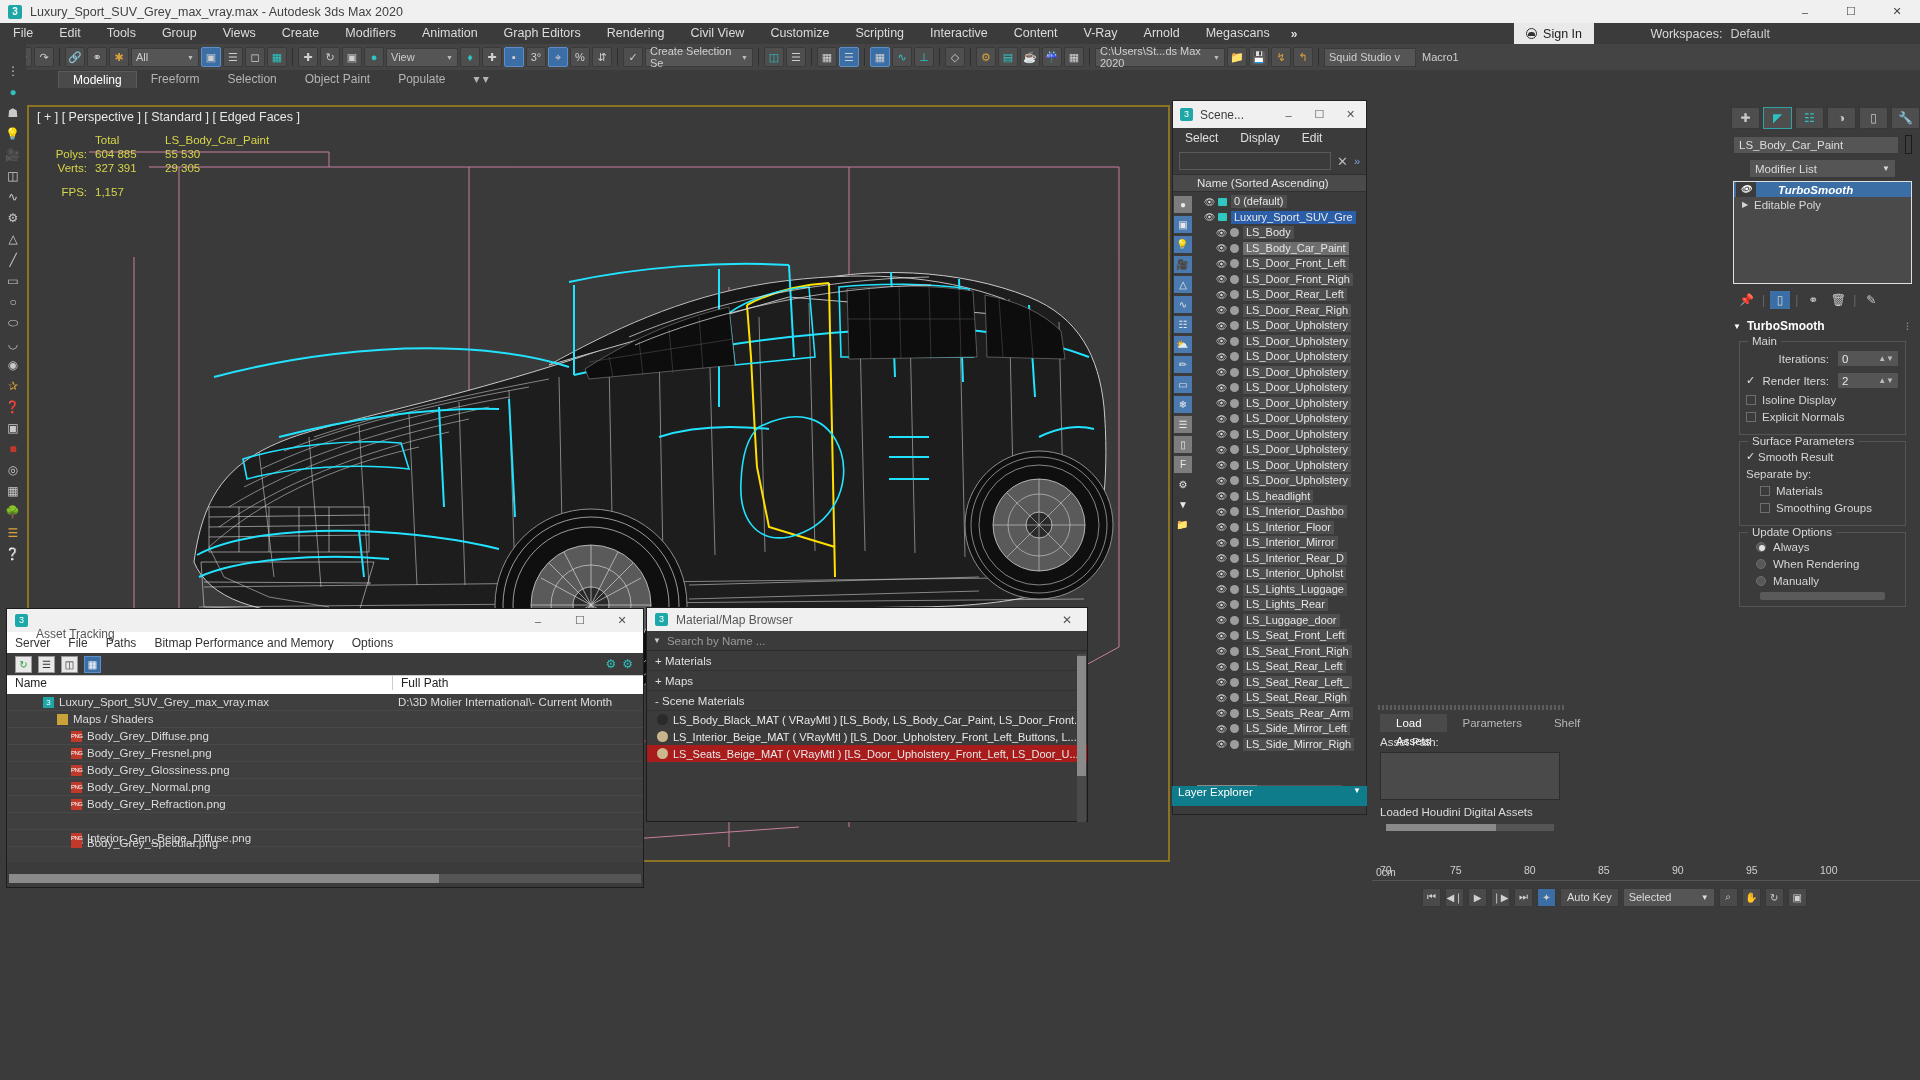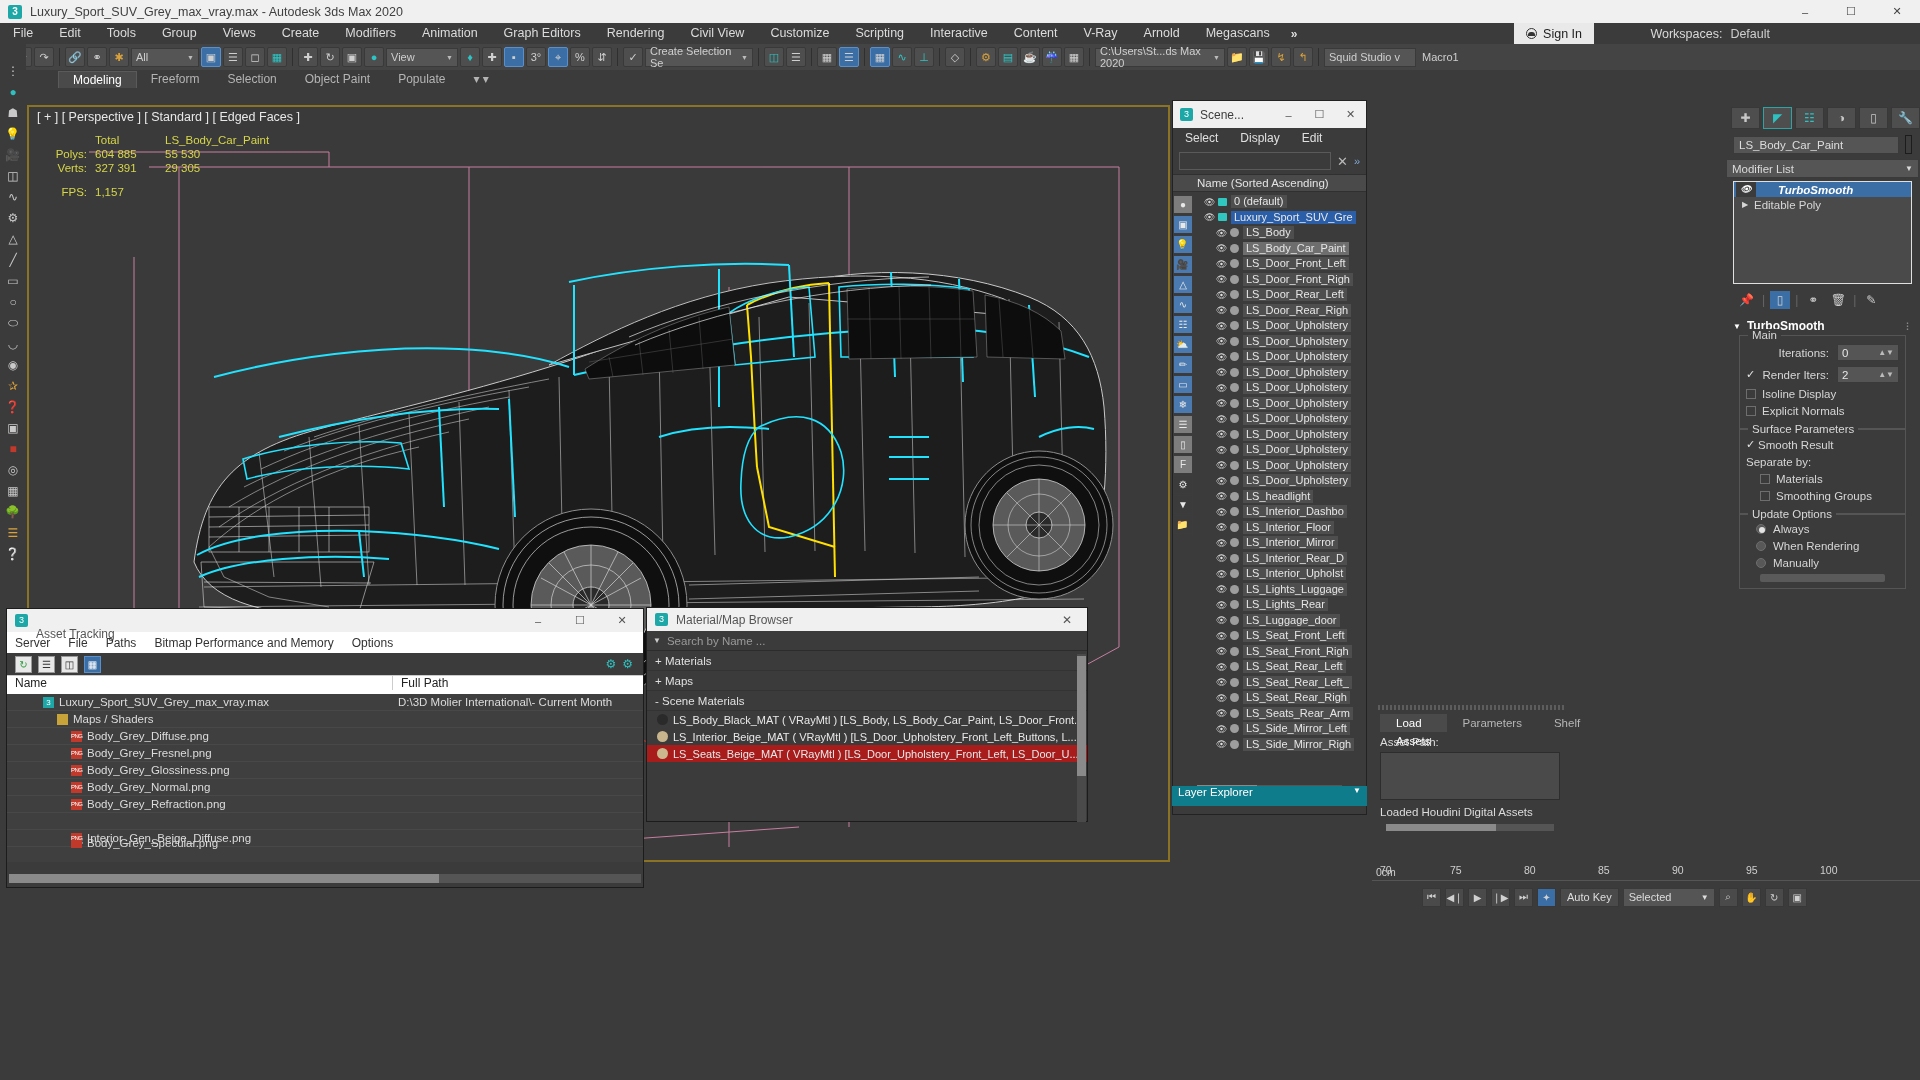--- a/index.html
+++ b/index.html
@@ -103,33 +103,33 @@
   
   .cmdpanel { position:absolute; left:1372px; top:105px; width:548px; height:755px; background:#3b3b3b; }
   .cp-tabs { height:26px; display:flex; align-items:center; gap:3px; padding-left:6px;}
   .cp-tabs .cpt { width:30px;height:22px;display:flex;align-items:center;justify-content:center;
      background:#4e4e4e;border:1px solid #383838;color:#c8c8c8;font-size:12px;}
   .cp-tabs .cpt.on { background:#4e4e4e; border-color:#2fa3a3;}
   .cp-tabs .cpt.teal { color:#2fc0c0; }
   .cp-namerow { display:flex; align-items:center; gap:6px; padding:4px 8px 2px 8px;}
   .cp-namerow input { flex:1; height:18px; background:#555; border:1px solid #3a3a3a; color:#ddd; font-size:11.5px; padding:0 5px; font-family:inherit;}
   .cp-swatch { width:19px;height:19px;background:#3d3d3d;border:1px solid #1c1c1c;}
-  .cp-modlist { margin:3px 1px; height:19px; background:#555; border:1px solid #3a3a3a; display:flex;align-items:center;
+  .cp-modlist { margin:3px 24px; height:19px; background:#555; border:1px solid #3a3a3a; display:flex;align-items:center;
      padding:0 5px; font-size:11.5px; color:#dadada; justify-content:space-between;}
   .cp-stack { margin:3px 8px; height:103px; background:#4a4a4a; border:1px solid #e0e0e0;}
   .cp-stack .sr { height:15px; display:flex; align-items:center; font-size:11.5px; padding-left:2px;}
   .cp-stack .sr.sel { background:#3a6ea5; color:#fff; font-style:italic; font-weight:bold;}
   .cp-stack .sr .ey { width:20px;text-align:center;font-size:9px;background:#3b3b3b;height:15px;line-height:15px;}
   .cp-stack .sr .tri { width:18px;text-align:center;font-size:8px;}
   .cp-stackbtns { display:flex; align-items:center; gap:5px; padding:4px 12px;}
   .cp-stackbtns .sb { width:20px;height:18px;display:flex;align-items:center;justify-content:center;color:#cfcfcf;font-size:12px;}
   .cp-stackbtns .sb.on { background:#3a6ea5; }
   .cp-roll { margin:4px 8px 0 8px; }
   .cp-rollhdr { display:flex;align-items:center;gap:6px;font-size:12px;color:#fff;font-weight:bold; padding:2px 0;}
-  .grp { border:1px solid #555; margin:0 6px; padding:8px 6px 6px 6px; position:relative;}
+  .grp { border:1px solid #555; margin:6px 6px; padding:8px 6px 6px 6px; position:relative;}
   .grp > .gt { position:absolute; top:-7px; left:8px; background:#3b3b3b; padding:0 4px; font-size:11.5px; color:#d8d8d8;}
   .prow { display:flex; align-items:center; margin-bottom:5px; font-size:11.5px;}
   .prow .plbl { margin-left:auto; margin-right:8px; }
   .spin { width:62px;height:17px;background:#555;border:1px solid #3a3a3a; display:flex;align-items:center;padding:0 4px;font-size:11.5px;color:#e6e6e6;}
   .spin .sp { margin-left:auto; font-size:8px; color:#bbb;}
   .cbx { width:10px;height:10px;border:1px solid #6e6e6e;background:#3b3b3b;margin-right:6px;display:inline-block;}
   .chkline { display:flex; align-items:center; font-size:11.5px; margin-bottom:5px;}
   .chkmark { width:12px; color:#e6e6e6; font-size:11px; }
   .rdo { width:10px;height:10px;border-radius:50%;background:#585858;border:1px solid #6e6e6e;margin-right:7px;display:inline-block;position:relative;}
   .rdo.on:after { content:""; position:absolute; left:2px;top:2px;width:6px;height:6px;border-radius:50%;background:#e3e3e3;}

